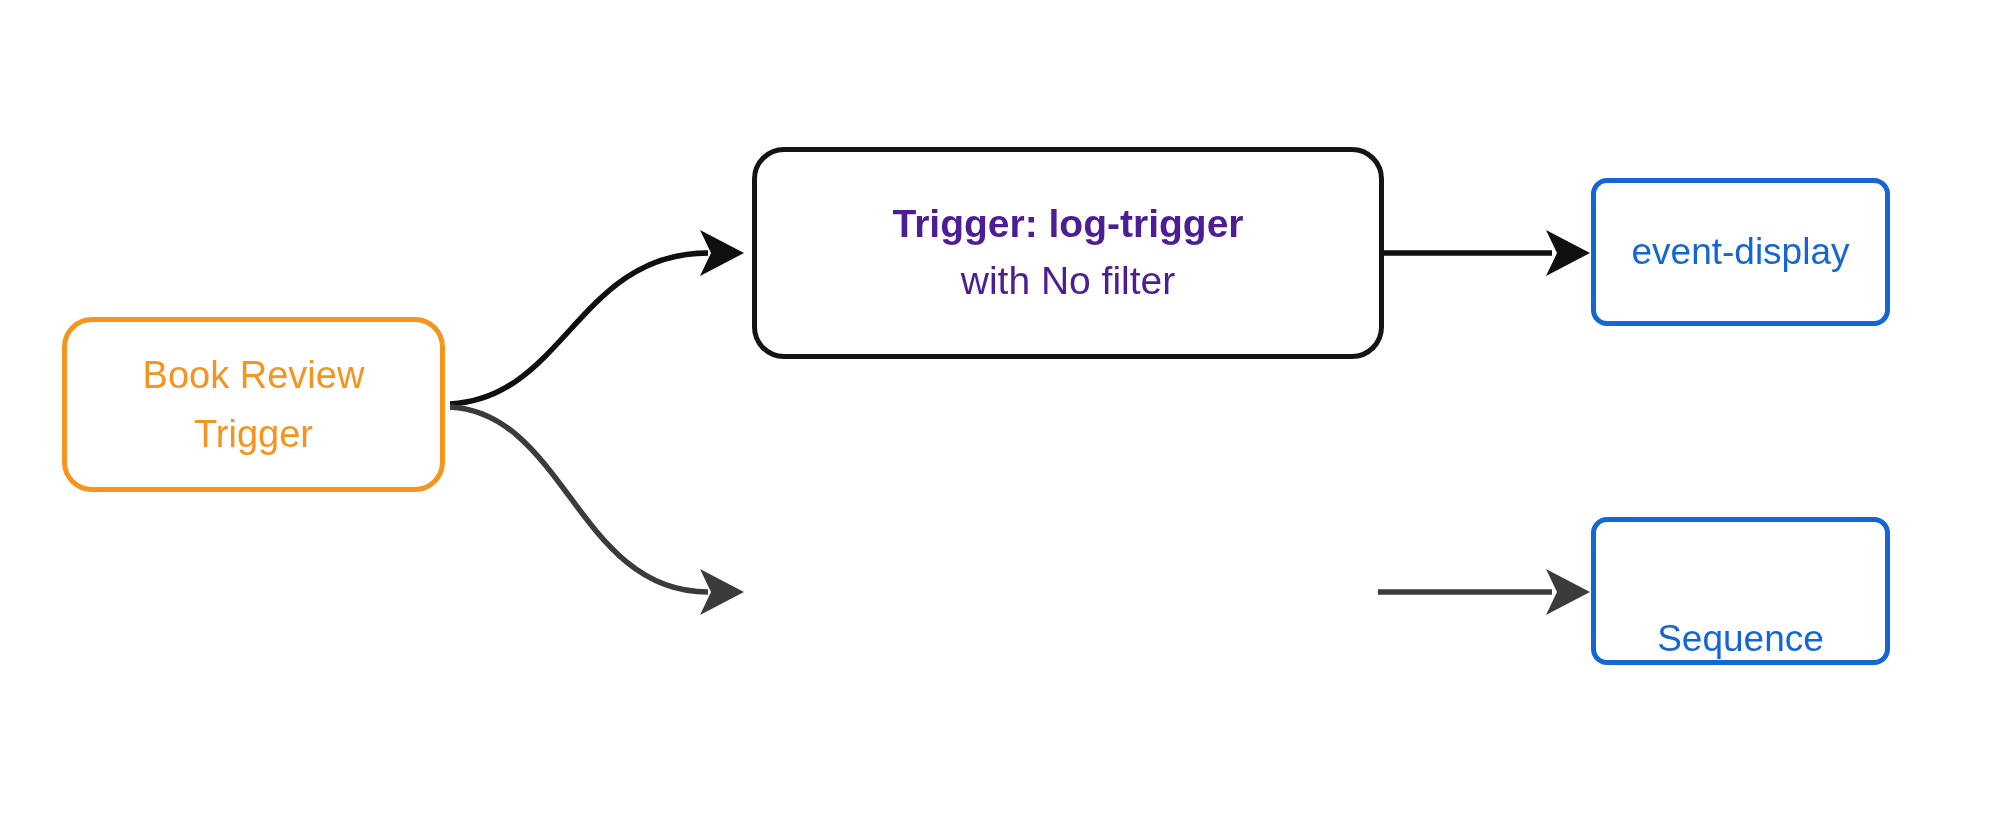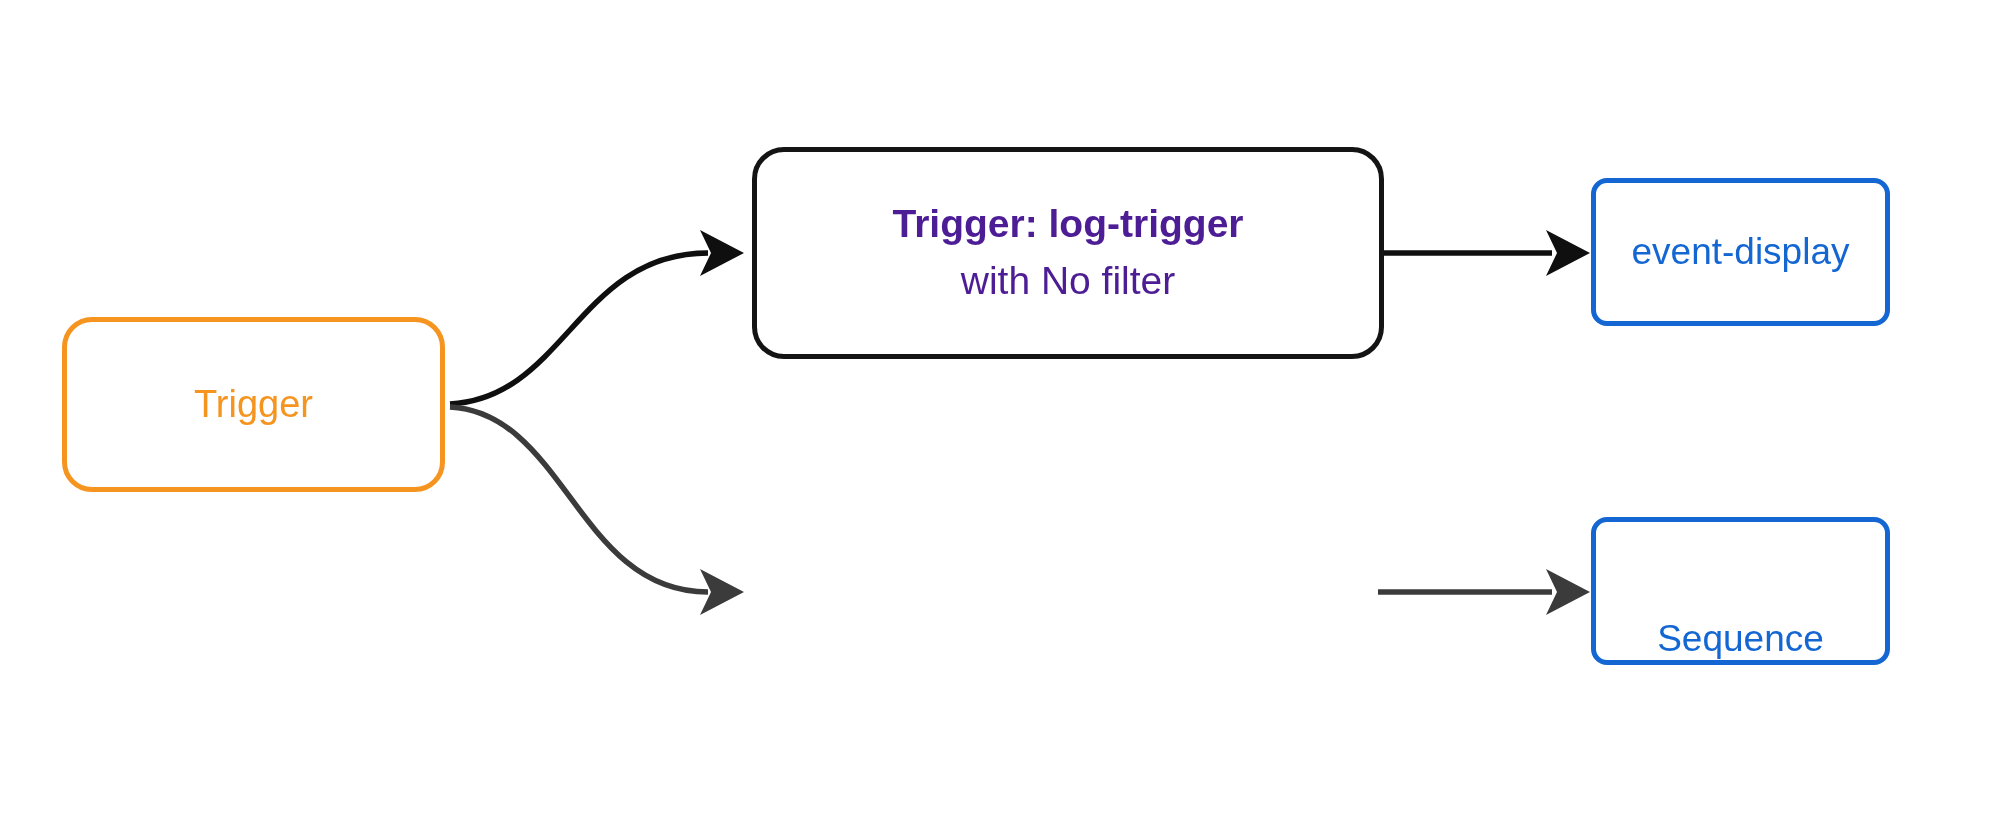--- a/index.html
+++ b/index.html
@@ -85,20 +85,21 @@
     <polygon class="edge-head-gray" points="744,592 700,569 711,592 700,615"></polygon>
 
     <path class="edge-line-dark" d="M 1378 253 L 1552 253"></path>
     <polygon class="edge-head-dark" points="1590,253 1546,230 1557,253 1546,276"></polygon>
 
     <path class="edge-line-gray" d="M 1378 592 L 1552 592"></path>
     <polygon class="edge-head-gray" points="1590,592 1546,569 1557,592 1546,615"></polygon>
   </svg>
 
   <div class="node node-broker">
+    <span>Book Review</span>
     <span>Trigger</span>
   </div>
 
   <div class="node node-trigger node-trigger-top">
     <span class="title">Trigger: log-trigger</span>
     <span class="subtitle">with No filter</span>
   </div>
 
 
   <div class="node node-sink node-sink-top">

